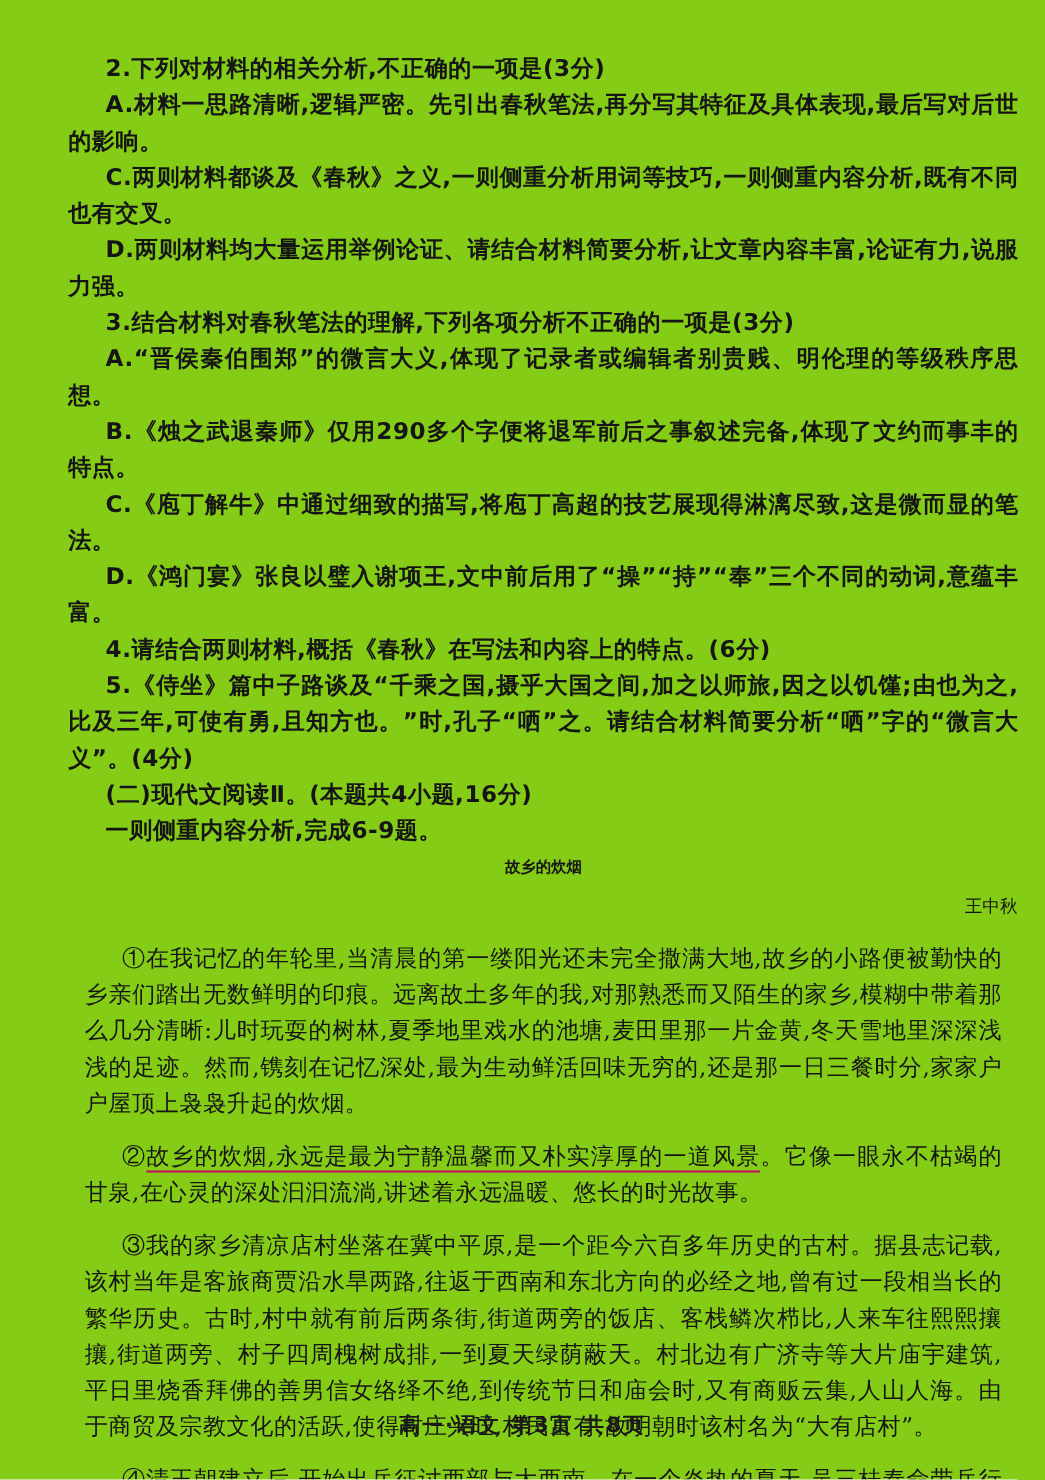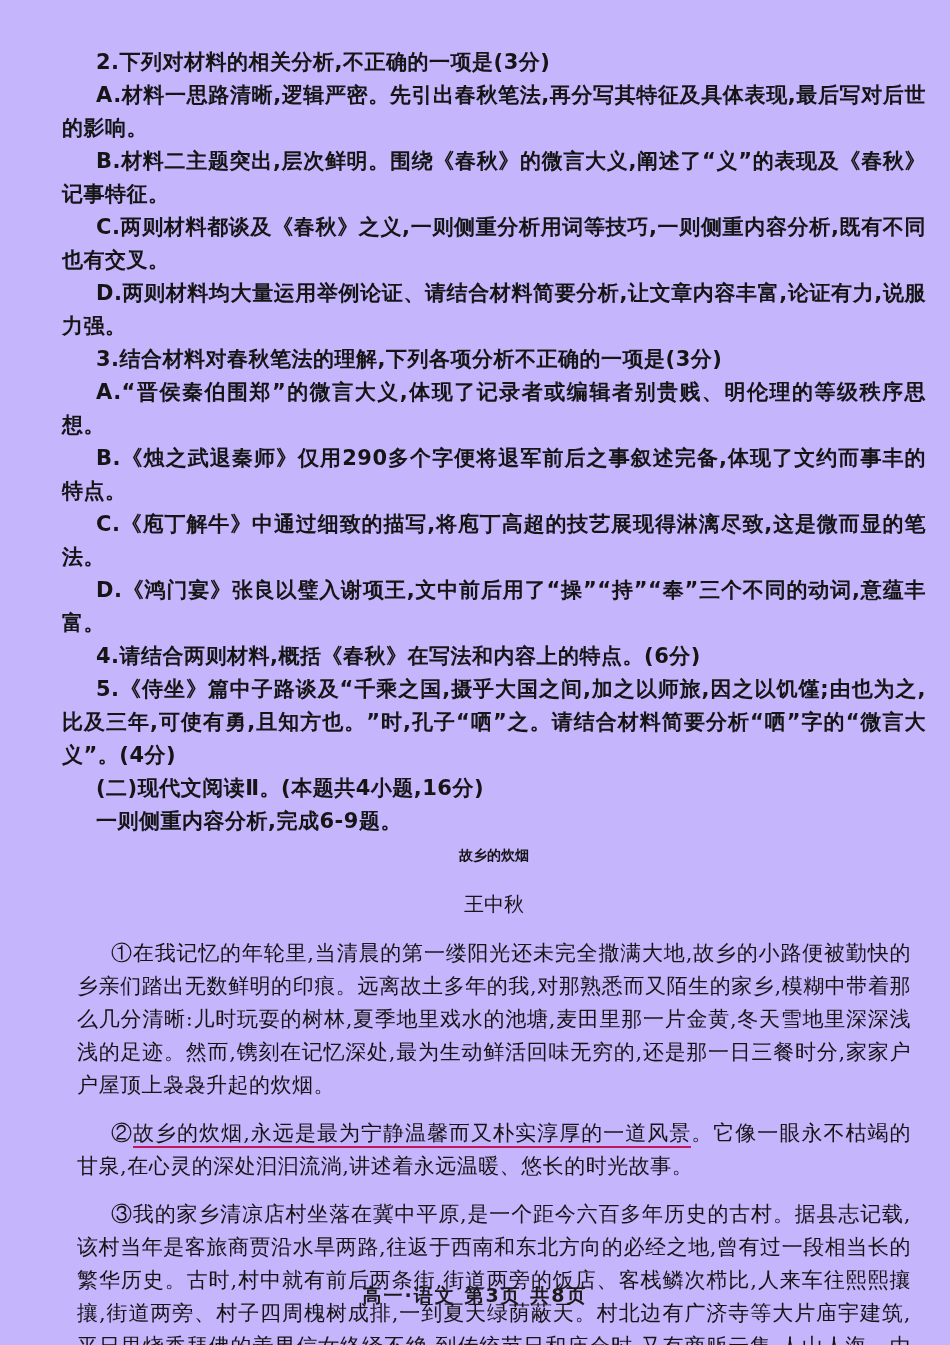--- a/index.html
+++ b/index.html
@@ -1,20 +1,20 @@
 <!DOCTYPE html>
 <html lang="zh"><head>
 <meta charset="utf-8">
 <style>
   html,body { margin:0; padding:0; background:#ffffff; }
   .page {
     position:relative;
     width:950px; height:1345px;
     margin:0 auto;
-    background:#c4b5fd;
+    background:#84cc16;
     box-sizing:border-box;
     padding:46px 24px 0 62px;
     color:#151515;
     overflow:hidden;
   }
   
   .q-block p, .section-line {
     margin:0;
     font-family:"DejaVu Sans","Liberation Sans",sans-serif;
     font-weight:700;
@@ -27,26 +27,26 @@
   
   .essay-title {
     margin:0;
     font-family:"DejaVu Sans","Liberation Sans",sans-serif;
     font-weight:700;
     font-size:14px;
     line-height:34px;
     text-align:center;
   }
   .essay-author {
-    margin:16px;
+    margin:1px;
     font-family:"DejaVu Serif","Liberation Serif",serif;
     font-weight:400;
-    font-size:20px;
+    font-size:16px;
     line-height:33px;
-    text-align:center;
+    text-align:right;
   }
   .essay-p {
     margin:15px;
     font-family:"DejaVu Serif","Liberation Serif",serif;
     font-weight:400;
     font-size:21px;
     line-height:33px;
     text-align:justify;
     text-indent:34px;
     letter-spacing:0.5px;
@@ -67,21 +67,20 @@
   }
 </style>
 </head>
 <body>
 
 <div class="page">
 
   <div class="q-block">
     <p>2.下列对材料的相关分析,不正确的一项是(3分)</p>
     <p>A.材料一思路清晰,逻辑严密。先引出春秋笔法,再分写其特征及具体表现,最后写对后世的影响。</p>
-    <p>B.材料二主题突出,层次鲜明。围绕《春秋》的微言大义,阐述了“义”的表现及《春秋》记事特征。</p>
     <p>C.两则材料都谈及《春秋》之义,一则侧重分析用词等技巧,一则侧重内容分析,既有不同也有交叉。</p>
     <p>D.两则材料均大量运用举例论证、请结合材料简要分析,让文章内容丰富,论证有力,说服力强。</p>
 
     <p>3.结合材料对春秋笔法的理解,下列各项分析不正确的一项是(3分)</p>
     <p>A.“晋侯秦伯围郑”的微言大义,体现了记录者或编辑者别贵贱、明伦理的等级秩序思想。</p>
     <p>B.《烛之武退秦师》仅用290多个字便将退军前后之事叙述完备,体现了文约而事丰的特点。</p>
     <p>C.《庖丁解牛》中通过细致的描写,将庖丁高超的技艺展现得淋漓尽致,这是微而显的笔法。</p>
     <p>D.《鸿门宴》张良以璧入谢项王,文中前后用了“操”“持”“奉”三个不同的动词,意蕴丰富。</p>
 
     <p>4.请结合两则材料,概括《春秋》在写法和内容上的特点。(6分)</p>

